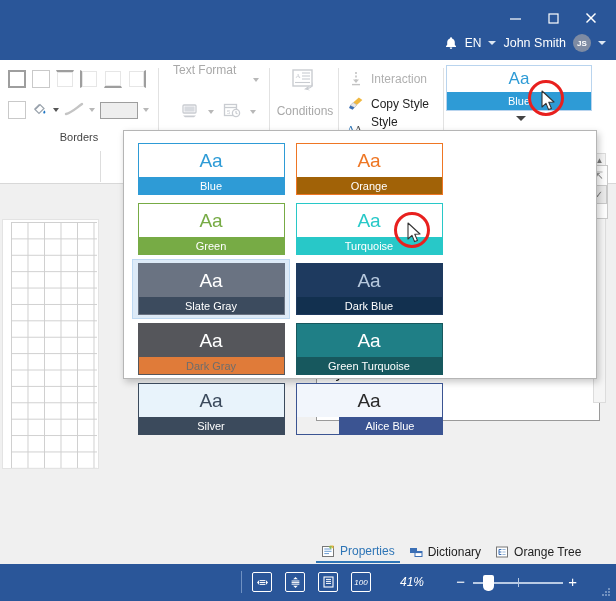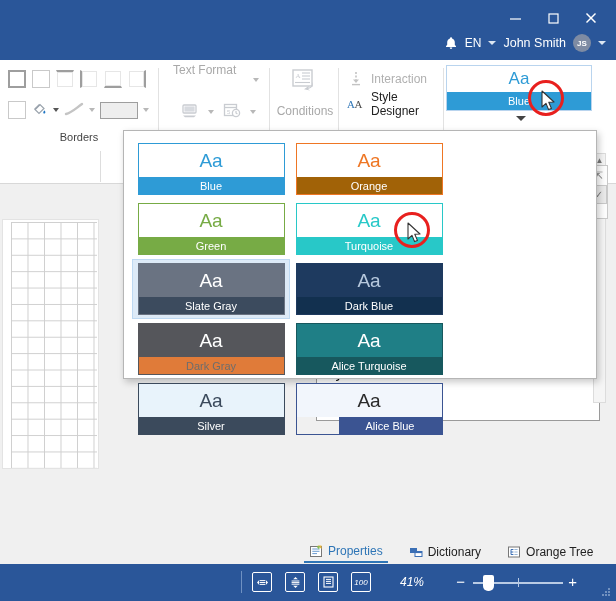--- a/index.html
+++ b/index.html
@@ -142,22 +142,22 @@
   .vs-btn{height:13px;display:flex;align-items:center;justify-content:center;color:#777;font-size:8px;border-bottom:1px solid #e3e3e3;}
   .mini-tool{
     position:absolute;right:2px;top:14px;width:18px;height:54px;background:#fdfdfd;
     border:1px solid #c9c9c9;box-sizing:border-box;
   }
   .mini-btn{height:19px;display:flex;align-items:center;justify-content:center;color:#777;font-size:10px;}
   .mini-btn.sel{background:#eaeaea;border:1px solid #c9c9c9;box-sizing:border-box;}
 
   
   .tabbar{
-    position:absolute;left:304px;top:389px;width:296px;height:24px;
-    display:flex;align-items:center;gap:16px;
+    position:absolute;left:316px;top:389px;width:296px;height:24px;
+    display:flex;align-items:center;gap:4px;
   }
   .tab{
     display:flex;align-items:center;gap:5px;height:22px;padding:0 5px;
     font-size:12px;color:#222;box-sizing:border-box;
   }
   .tab.active{color:#2e75b6;border-bottom:2px solid #2e75b6;}
   .tab-ico{width:14px;height:14px;display:flex;align-items:center;justify-content:center;}
 
   
   .statusbar{
@@ -322,20 +322,30 @@
           <span class="iico">
             <svg width="14" height="15" viewBox="0 0 14 15">
                 <line x1="7" y1="1" x2="7" y2="9" stroke="#c3c3c3" stroke-width="1.6" stroke-dasharray="2 1.6"></line>
                 <path d="M4 8.5 7 12l3-3.5z" fill="#c3c3c3"></path>
                 <line x1="3" y1="13.6" x2="11" y2="13.6" stroke="#c3c3c3" stroke-width="1.4"></line>
               </svg>
           </span>
           <span>Interaction</span>
         </div>
 
+        <div class="irow">
+          <span class="iico">
+            <svg width="16" height="15" viewBox="0 0 16 15">
+                <path d="M10.8 1.6 14.4 4l-5.6 5-3.6-2.4z" fill="#f0b840"></path>
+                <path d="M5.2 6.6 8.8 9l-2.3 2.6L2.2 9.4z" fill="#e9e9e9" stroke="#b8b8b8" stroke-width=".7"></path>
+                <path d="M2.2 9.4 6.5 11.6 4.6 13.8 1 12z" fill="#3b6fb5"></path>
+              </svg>
+          </span>
+          <span>Copy Style</span>
+        </div>
 
         <div class="irow">
           <span class="iico">
             <svg width="18" height="14" viewBox="0 0 18 14">
                 <text x="0" y="11.5" font-size="11.5" fill="#2e75b6" font-family="serif">A</text>
                 <text x="8" y="11.5" font-size="11.5" fill="#4a4a4a" font-family="serif">A</text>
               </svg>
           </span>
           <span>Style Designer</span>
         </div>
@@ -523,21 +533,21 @@
         </div>
         <div class="cellwrap">
           <div class="swatch" style="border: 1px solid rgb(85, 86, 91);">
             <div class="sw-top" style="background: rgb(85, 86, 91); color: rgb(255, 255, 255);">Aa</div>
             <div class="sw-bot" style="background: rgb(224, 123, 57); color: rgb(109, 109, 109);">Dark Gray</div>
           </div>
         </div>
         <div class="cellwrap">
           <div class="swatch" style="border: 1px solid rgb(23, 88, 94);">
             <div class="sw-top" style="background: rgb(31, 127, 134); color: rgb(255, 255, 255);">Aa</div>
-            <div class="sw-bot" style="background: rgb(23, 88, 94); color: rgb(255, 255, 255);">Alice Turquoise</div>
+            <div class="sw-bot" style="background: rgb(23, 88, 94); color: rgb(255, 255, 255);">Green Turquoise</div>
           </div>
         </div>
         <div class="cellwrap">
           <div class="swatch" style="border: 1px solid rgb(59, 74, 92);">
             <div class="sw-top" style="background: rgb(232, 243, 251); color: rgb(59, 74, 92);">Aa</div>
             <div class="sw-bot" style="background: rgb(59, 74, 92); color: rgb(255, 255, 255);">Silver</div>
           </div>
         </div>
         <div class="cellwrap">
           <div class="swatch" style="border: 1px solid rgb(59, 84, 146);">

